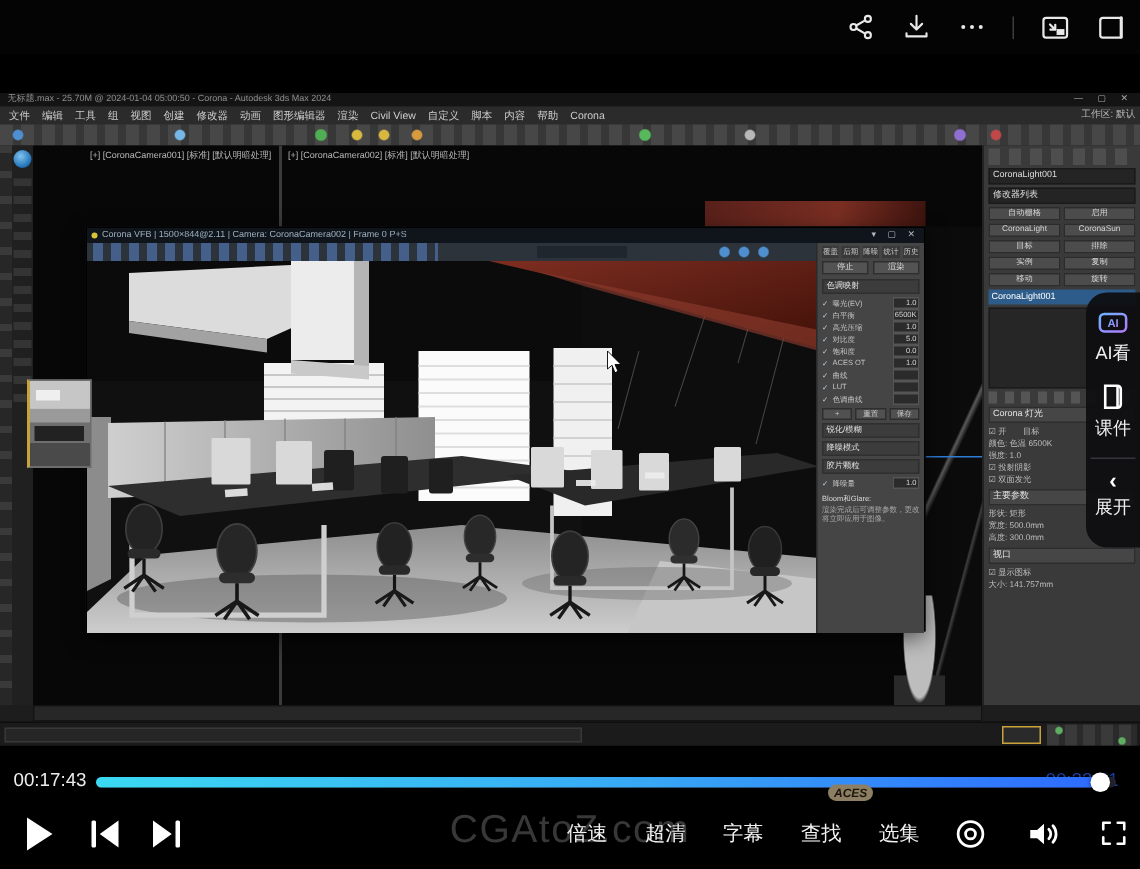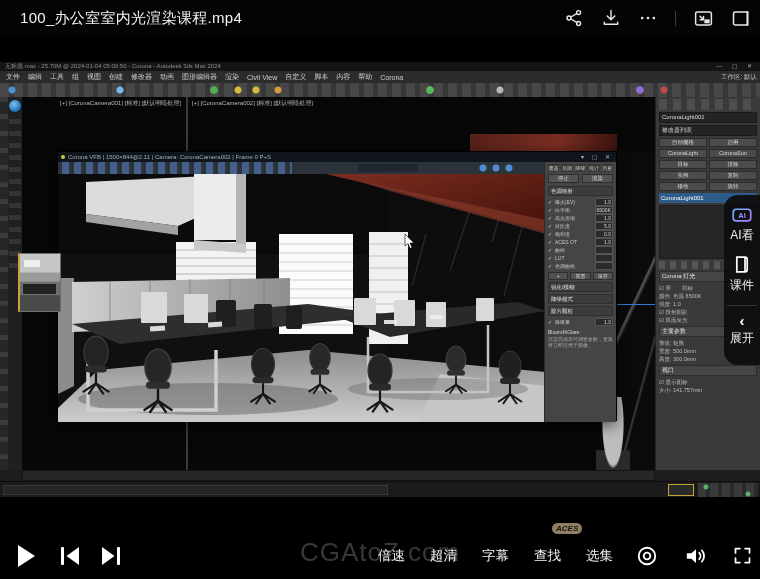--- a/index.html
+++ b/index.html
@@ -178,21 +178,20 @@
   .ctrl-icon{position:absolute;top:12px;width:22px;height:22px;cursor:pointer;}
   #target-btn{left:636px;} #volume-btn{left:684px;} #fullscreen-btn{left:732px;}
   .ctrl-icon svg{stroke:#fff;fill:none;stroke-width:2;stroke-linecap:round;stroke-linejoin:round;}
 </style>
 </head>
 <body>
 
 <div id="stage">
 
   <header id="topbar" class="abs">
-    <span id="video-title">100_办公室室内光渲染课程.mp4</span>
     <div id="topbar-right">
       <span class="tb-btn">
         <svg width="20" height="20" viewBox="0 0 24 24">
             <circle cx="6" cy="12" r="2.4"></circle>
             <circle cx="17.5" cy="5.5" r="2.4"></circle>
             <circle cx="17.5" cy="18.5" r="2.4"></circle>
             <path d="M8.2 10.8 15.3 6.7M8.2 13.2 15.3 17.3"></path>
           </svg>
       </span>
       <span class="tb-btn">
@@ -558,20 +557,28 @@
       </svg>
       <span class="lbl">课件</span>
     </div>
     <div id="side-divider"></div>
     <div class="side-item">
       <span id="expand-chevron">‹</span>
       <span class="lbl">展开</span>
     </div>
   </aside>
 
+  <div id="progress-row" class="abs">
+    <span id="time-current">00:17:43</span>
+    <span id="time-duration">00:23:51</span>
+    <div id="progress-bar">
+      <div id="progress-fill"></div>
+      <div id="progress-knob"></div>
+    </div>
+  </div>
 
   <div id="controls-row" class="abs">
     <div id="play-btn"></div>
     <div id="prev-btn" class="skip-btn">
       <svg width="24" height="22" viewBox="0 0 24 22">
           <rect x="3" y="2" width="3" height="18" rx="1"></rect>
           <polygon points="21,2 8.5,11 21,20"></polygon>
         </svg>
     </div>
     <div id="next-btn" class="skip-btn">

